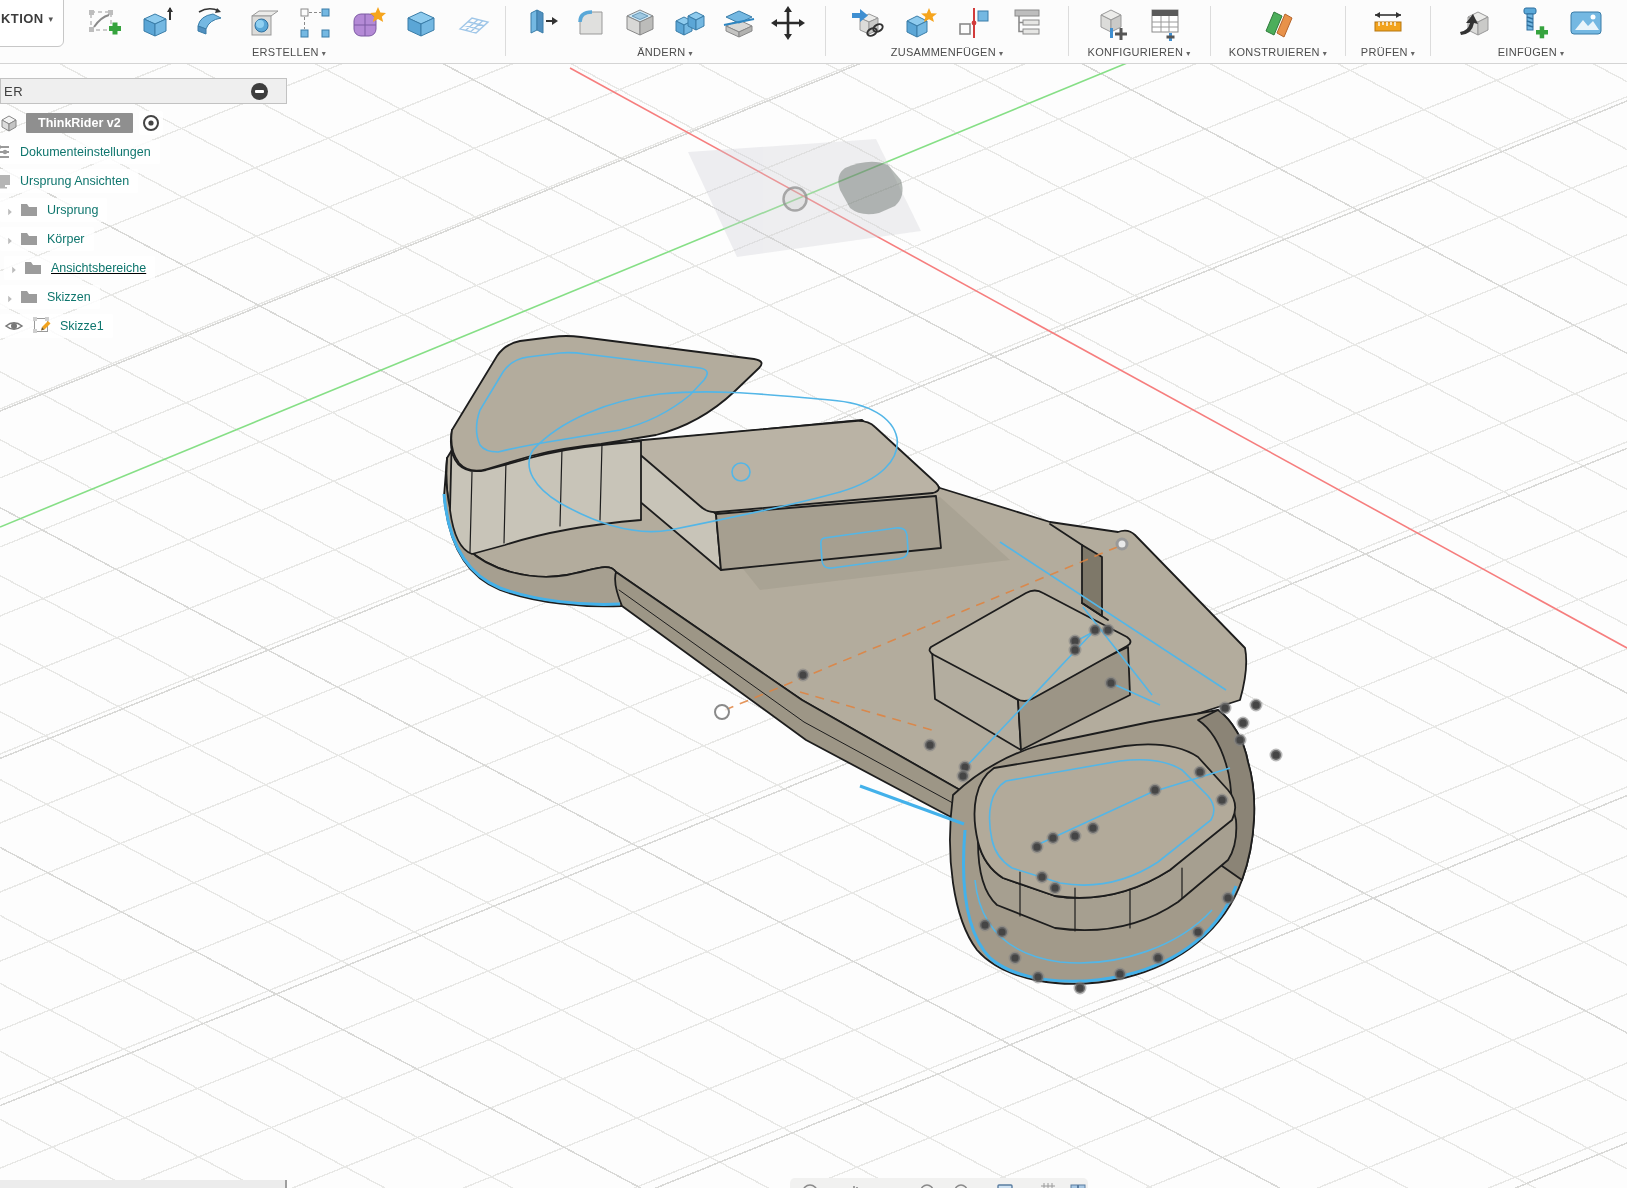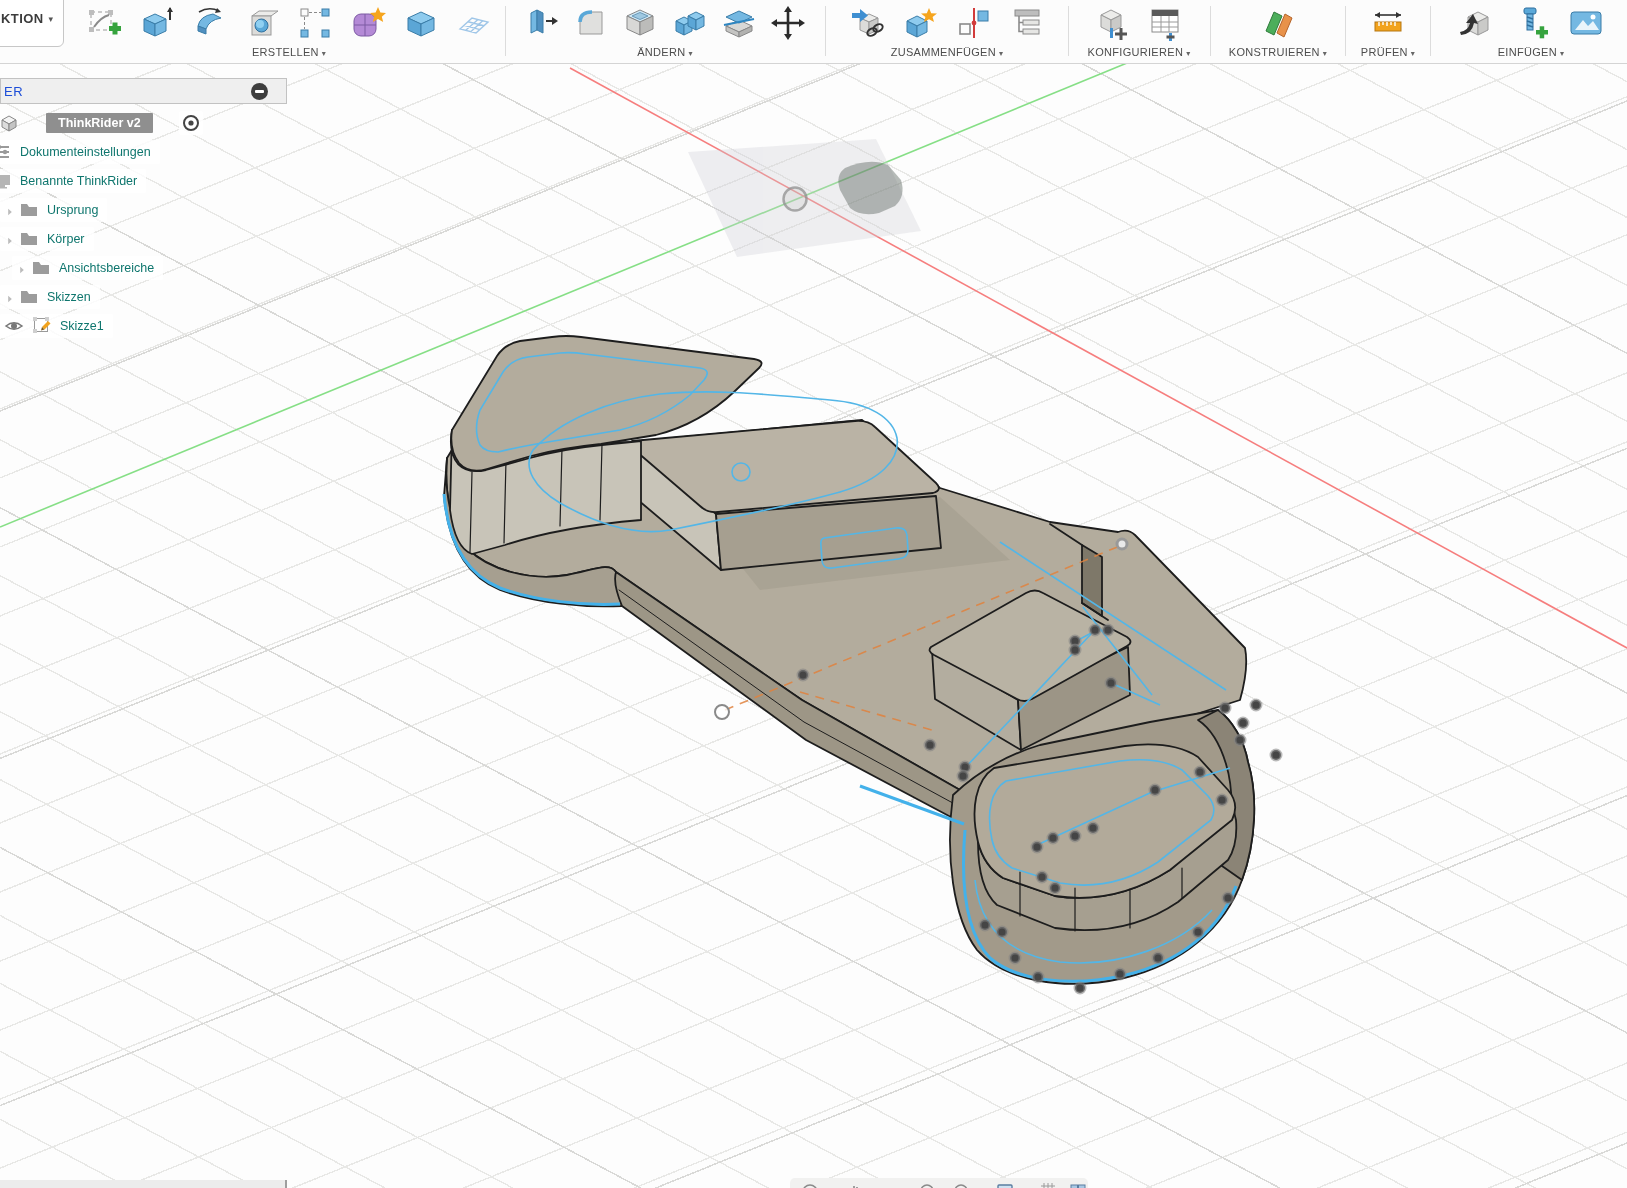--- a/index.html
+++ b/index.html
@@ -44,26 +44,26 @@
   }
   .tb-label .caret{font-size:8px;color:#666;margin-left:3px;}
   .tb-div{position:absolute;top:6px;width:1px;height:50px;background:#dcdcdc;}
   
   .browser{position:absolute;left:0;top:78px;width:320px;z-index:20;}
   .br-header{
     position:absolute;left:0;top:0;width:287px;height:26px;
     background:#efefef;border:1px solid #c2c2c2;box-sizing:border-box;
     display:flex;align-items:center;
   }
-  .br-header .ttl{font-size:13px;color:#1d4ed8;margin-left:3px;letter-spacing:.5px;}
+  .br-header .ttl{font-size:13px;color:#404040;margin-left:3px;letter-spacing:.5px;}
   .br-collapse{position:absolute;right:18px;top:4px;width:17px;height:17px;border-radius:50%;
     background:#3d3d3d;display:flex;align-items:center;justify-content:center;cursor:pointer;}
   .br-collapse::after{content:"";width:9px;height:2.5px;background:#fff;border-radius:1px;}
   .tree{position:absolute;left:0;top:33px;}
-  .tree-row{position:absolute;height:24px;display:flex;align-items:center;gap:20px;}
+  .tree-row{position:absolute;height:24px;display:flex;align-items:center;}
   .chip{
     display:inline-flex;align-items:center;background:rgba(255,255,255,.82);
     padding:2px 9px 2px 4px;border-radius:1px;
   }
   .chip .t{font-size:12.5px;color:#0f766e;white-space:nowrap;margin-left:8px;}
   .chip-root{background:#8f8f8f;padding:3px 12px;}
   .chip-root .t{color:#fff;font-weight:bold;font-size:12.5px;margin:0;}
   .ticon{width:20px;height:20px;display:inline-block;flex:none;}
   .ticon svg{width:20px;height:20px;}
   .chev{width:12px;height:12px;display:inline-block;flex:none;margin-right:3px;}
@@ -457,21 +457,21 @@
           <span class="t">Dokumenteinstellungen</span>
         </span>
       </div>
       <div class="tree-row" style="top: 58px; left: -12px;">
         <span class="chip">
           <span class="ticon"><svg viewBox="0 0 20 20">
               <rect x="2" y="4" width="16" height="10" fill="#b5b5b5"></rect>
               <rect x="7" y="14" width="6" height="2" fill="#b5b5b5"></rect>
               <rect x="5" y="16" width="10" height="1.5" fill="#b5b5b5"></rect>
             </svg></span>
-          <span class="t">Benannte ThinkRider</span>
+          <span class="t">Ursprung Ansichten</span>
         </span>
       </div>
       <div class="tree-row" style="top: 87px; left: 0px;">
         <span class="chip">
           <span class="chev"><svg viewBox="0 0 20 20">
               <polygon points="7,4.5 13,10 7,15.5" fill="#bcbcbc"></polygon>
             </svg></span>
           <span class="ticon"><svg viewBox="0 0 20 20">
               <path d="M2,4 L8,4 L10,7 L18,7 L18,16 L2,16 Z" fill="#9c9c9c"></path>
             </svg></span>
@@ -482,21 +482,21 @@
         <span class="chip">
           <span class="chev"><svg viewBox="0 0 20 20">
               <polygon points="7,4.5 13,10 7,15.5" fill="#bcbcbc"></polygon>
             </svg></span>
           <span class="ticon"><svg viewBox="0 0 20 20">
               <path d="M2,4 L8,4 L10,7 L18,7 L18,16 L2,16 Z" fill="#9c9c9c"></path>
             </svg></span>
           <span class="t">Körper</span>
         </span>
       </div>
-      <div class="tree-row" style="top: 145px; left: 12px;">
+      <div class="tree-row" style="top: 145px; left: 4px; text-decoration: underline;">
         <span class="chip">
           <span class="chev"><svg viewBox="0 0 20 20">
               <polygon points="7,4.5 13,10 7,15.5" fill="#bcbcbc"></polygon>
             </svg></span>
           <span class="ticon"><svg viewBox="0 0 20 20">
               <path d="M2,4 L8,4 L10,7 L18,7 L18,16 L2,16 Z" fill="#9c9c9c"></path>
             </svg></span>
           <span class="t">Ansichtsbereiche</span>
         </span>
       </div>

